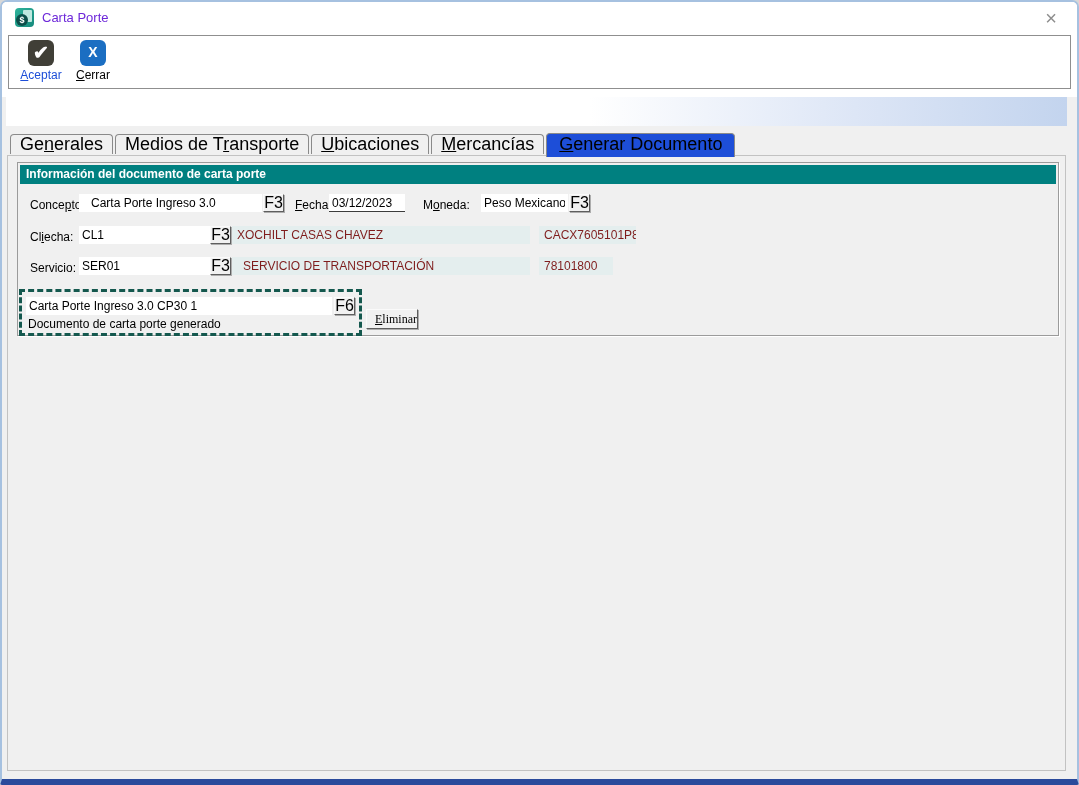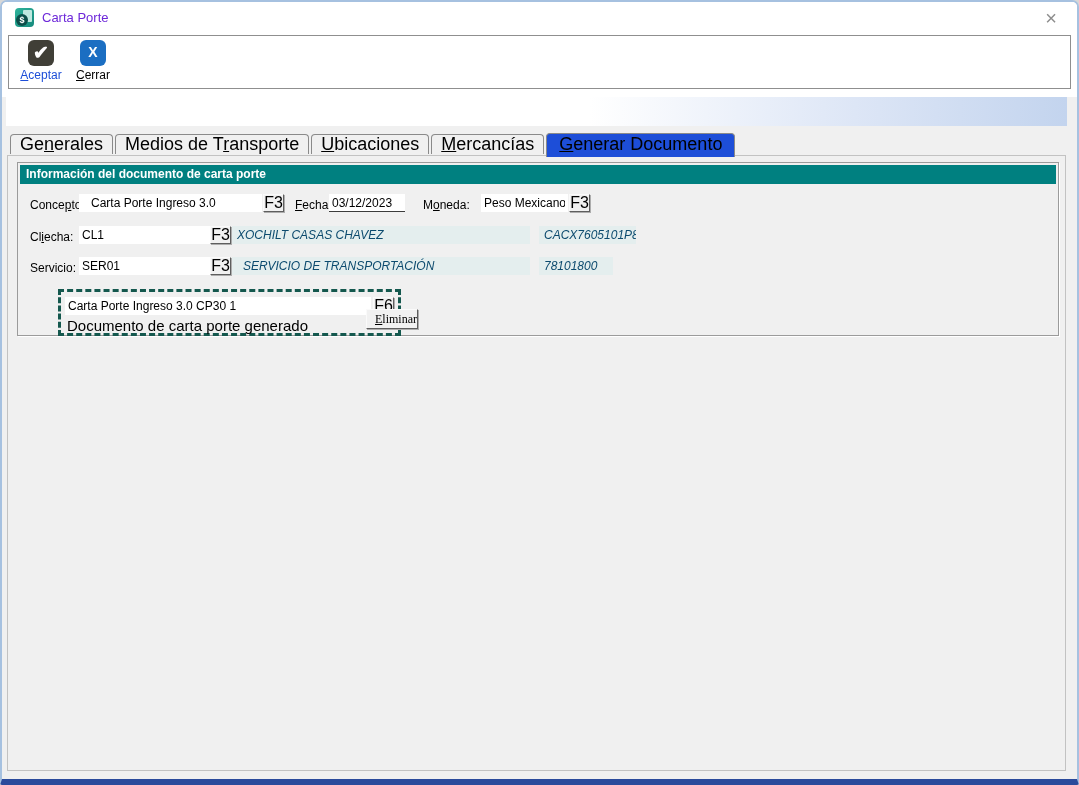--- a/index.html
+++ b/index.html
@@ -63,21 +63,21 @@
               border:1px solid #9b9b9b; background:#f0f0f0; box-shadow:1px 1px 0 #ffffff; }
   .section-header { position:absolute; left:2px; top:2px; right:2px; height:19px;
                     background:#008080; color:#ffffff; font-size:12px; font-weight:bold;
                     line-height:19px; padding-left:6px; }
 
   .flabel { position:absolute; font-size:12px; height:18px; line-height:18px; color:#000;
             white-space:nowrap; }
   .fin { position:absolute; height:18px; border:none; background:#ffffff;
          font-family:"Liberation Sans", sans-serif; font-size:12px; padding:0 3px; outline:none; }
   .fro { position:absolute; height:18px; background:#e4eeee; font-size:12px; line-height:18px;
-         padding:0 5px; color:#0c4a6e; white-space:nowrap; overflow:hidden;font-style:italic; }
+         padding:0 5px; color:#7f1d1d; white-space:nowrap; overflow:hidden; }
   .fbtn { position:absolute; width:21px; height:18px; background:#f1f1f1;
           border:1px solid; border-color:#fafafa #5e5e5e #5e5e5e #fafafa;
           box-shadow:1px 1px 0 rgba(90,90,90,.45);
           font-size:16px; line-height:16px; text-align:right; cursor:pointer;
           font-family:"Liberation Sans", sans-serif; padding:0; }
 
   
   .l-concepto { left:12px;  top:33px; }
   .i-concepto { left:61px;  top:31px; width:183px;padding-left:12px; }
   .b-concepto { left:245px; top:31px; }
@@ -94,24 +94,24 @@
   .ro-clirfc  { left:521px; top:63px; width:97px; }
   
   .l-servicio { left:12px;  top:96px; }
   .i-servicio { left:61px;  top:94px; width:132px; }
   .b-servicio { left:192px; top:94px; }
   .ro-sername { left:214px; top:94px; width:298px;padding-left:11px; }
   .ro-sercode { left:521px; top:94px; width:74px; }
 
   
   .dashed { position:absolute; left:1px; top:126px; width:343px; height:47px;
-            border:3px dashed #14584e;margin-left:39px; }
+            border:3px dashed #14584e; }
   .i-doc   { left:4px;   top:5px;  width:306px; }
   .b-doc   { left:312px; top:5px;  }
-  .status-text { position:absolute; left:6px; top:25px; font-size:15px; color:#000;
+  .status-text { position:absolute; left:6px; top:25px; font-size:12px; color:#000;
                  white-space:nowrap; }
   .b-eliminar { position:absolute; left:348px; top:146px; width:52px; height:20px;
                 background:#f1f1f1; border:1px solid; border-color:#fafafa #5e5e5e #5e5e5e #fafafa;
                 box-shadow:1px 1px 0 rgba(90,90,90,.45); font-size:12px; line-height:18px;
                 text-align:right; cursor:pointer; font-family:Liberation Serif, serif; padding:0; }
 </style>
 </head>
 <body>
 
 <div class="window">

